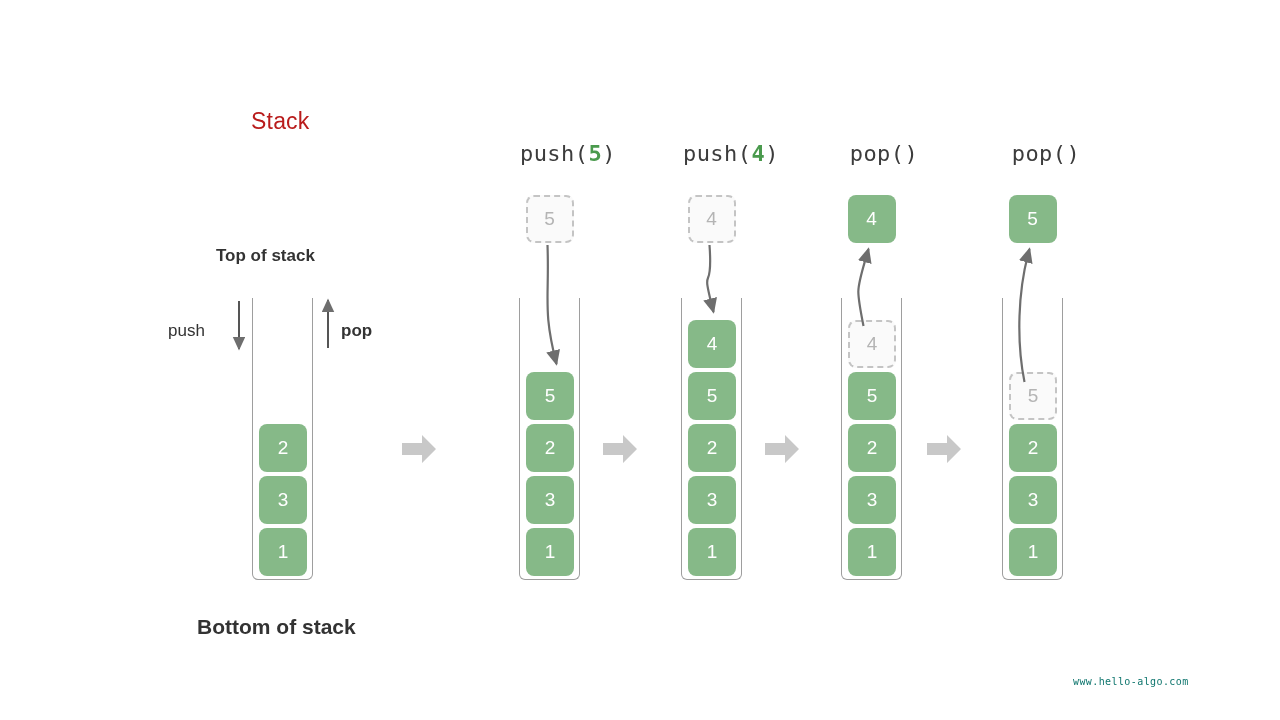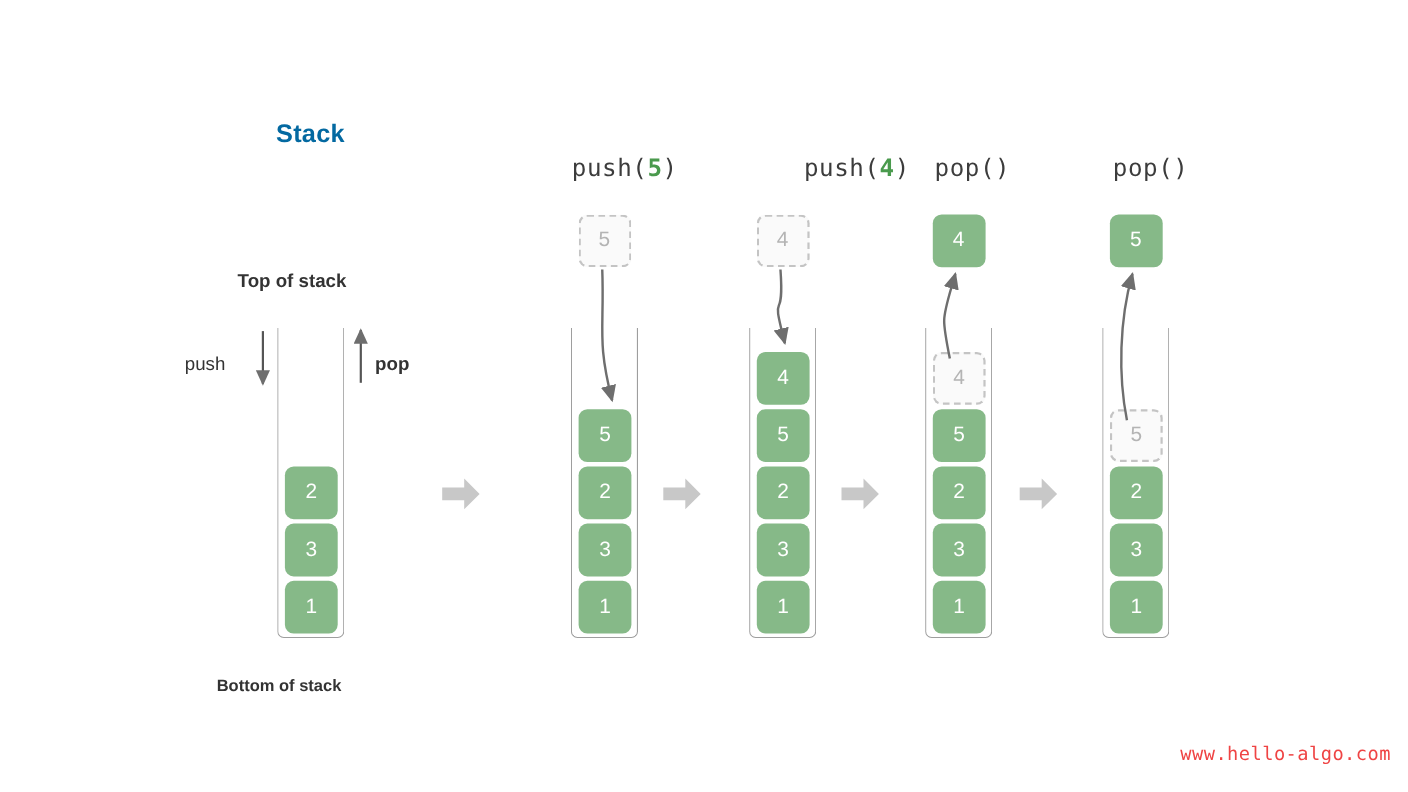--- a/index.html
+++ b/index.html
@@ -20,40 +20,40 @@
     position: absolute;
     inset: 0;
   }
 
   
   .title-stack {
     position: absolute;
     left: 251px;
     top: 108px;
     font-size: 23px;
-    font-weight: bold;
-    color: #0369a1;
+    font-weight: normal;
+    color: #b91c1c;
     letter-spacing: 0.2px;
     white-space: nowrap;
   }
   .label-top {
     position: absolute;
     left: 216px;
     top: 246px;
     font-size: 17px;
     font-weight: bold;
     color: #333333;
     white-space: nowrap;
     text-align: right;
   }
   .label-bottom {
     position: absolute;
     left: 197px;
     top: 615px;
-    font-size: 15px;
+    font-size: 21px;
     font-weight: bold;
     color: #333333;
     white-space: nowrap;
   }
   .label-push {
     position: absolute;
     left: 168px;
     top: 321px;
     font-size: 17px;
     font-weight: normal;
@@ -67,22 +67,22 @@
     font-size: 17px;
     font-weight: bold;
     color: #333333;
     white-space: nowrap;
   }
   .watermark {
     position: absolute;
     left: 1073px;
     top: 676px;
     font-family: "DejaVu Sans Mono", "Liberation Mono", monospace;
-    font-size: 17px;
-    color: #ef4444;
+    font-size: 10px;
+    color: #0f766e;
     letter-spacing: 0.4px;
     white-space: nowrap;
   }
 
   
   .op-label {
     position: absolute;
     top: 141px;
     font-family: "DejaVu Sans Mono", "Liberation Mono", monospace;
     font-size: 22px;
@@ -159,21 +159,21 @@
       <div class="op-label" style="left: 0px; width: 1280px; text-align: left;">
         <span style="position: absolute; left: 568px; transform: translateX(-50%); text-align: right;"><span>push(</span><span class="arg">5</span><span>)</span></span>
       </div>
       <div class="stack-container" style="left: 519px; top: 298px; height: 282px;"></div>
       <div class="cell filled" style="left: 526px; top: 372px;">5</div>
       <div class="cell filled" style="left: 526px; top: 424px;">2</div>
       <div class="cell filled" style="left: 526px; top: 476px;">3</div>
       <div class="cell filled" style="left: 526px; top: 528px;">1</div>
       <div class="cell ghost" style="left: 525.5px; top: 195px;">5</div>
       <div class="op-label" style="left: 0px; width: 1280px; text-align: left;">
-        <span style="position: absolute; left: 731px; transform: translateX(-50%); margin-left: 48px;"><span>push(</span><span class="arg">4</span><span>)</span></span>
+        <span style="position: absolute; left: 731px; transform: translateX(-50%);"><span>push(</span><span class="arg">4</span><span>)</span></span>
       </div>
       <div class="stack-container" style="left: 681px; top: 298px; height: 282px;"></div>
       <div class="cell filled" style="left: 688px; top: 320px;">4</div>
       <div class="cell filled" style="left: 688px; top: 372px;">5</div>
       <div class="cell filled" style="left: 688px; top: 424px;">2</div>
       <div class="cell filled" style="left: 688px; top: 476px;">3</div>
       <div class="cell filled" style="left: 688px; top: 528px;">1</div>
       <div class="cell ghost" style="left: 687.5px; top: 195px;">4</div>
       <div class="op-label" style="left: 0px; width: 1280px; text-align: left;">
         <span style="position: absolute; left: 884px; transform: translateX(-50%);"><span>pop(</span><span class="arg"></span><span>)</span></span>

